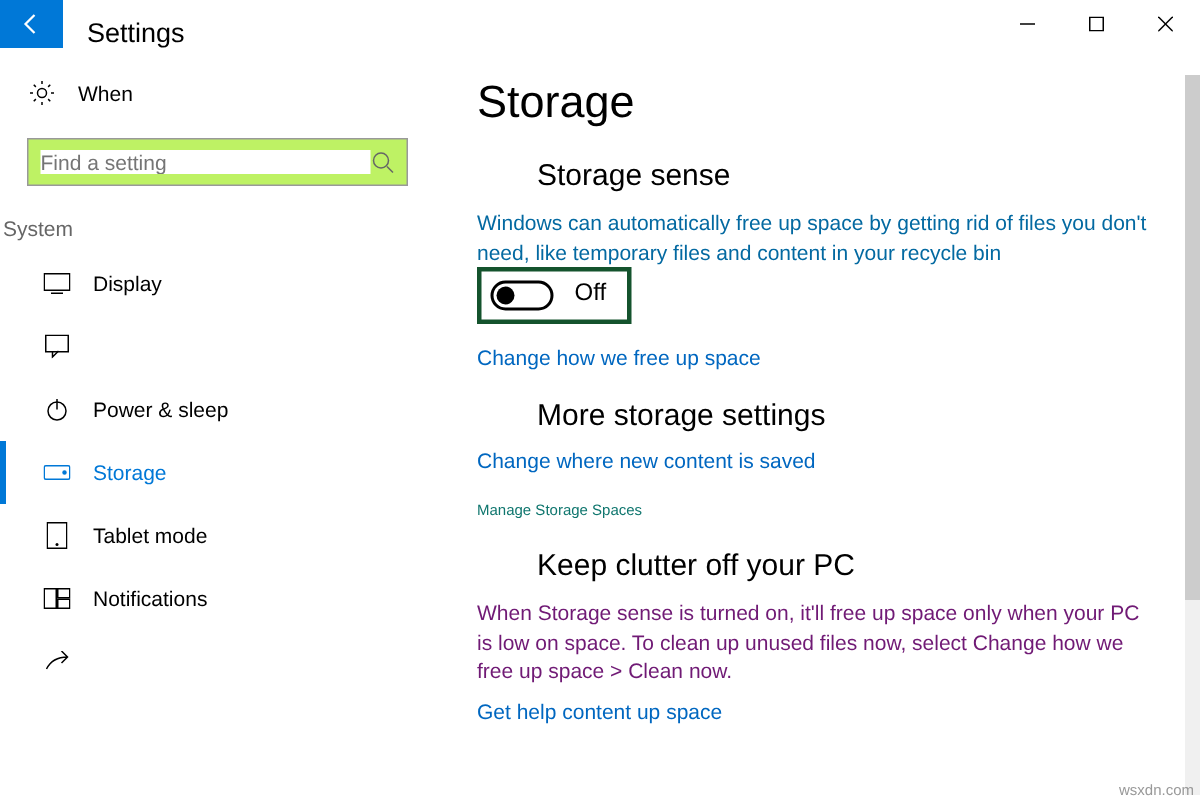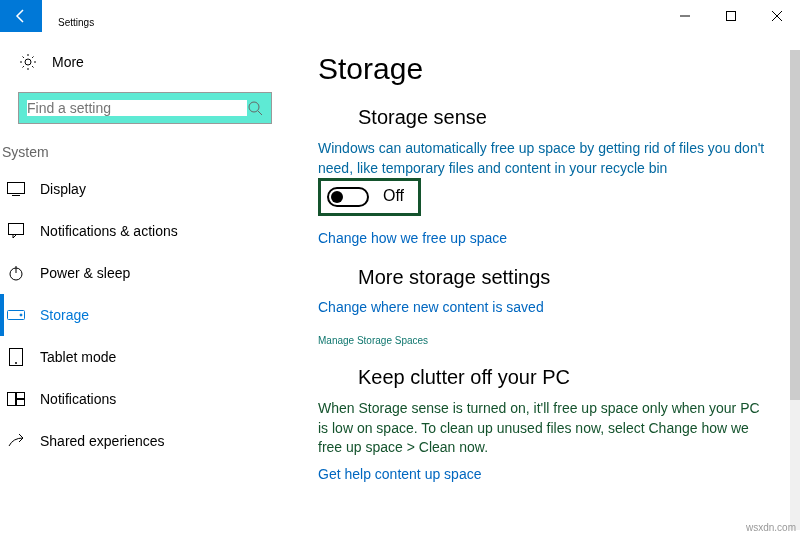--- a/index.html
+++ b/index.html
@@ -1,36 +1,36 @@
 <!DOCTYPE html>
 <html><head>
 <meta charset="utf-8">
 <style>
 * { margin: 0; padding: 0; box-sizing: border-box; font-family: "Segoe UI", Arial, sans-serif; }
 body { width: 800px; height: 535px; background: #fff; overflow: hidden; position: relative; }
 .titlebar { height: 32px; display: flex; align-items: center; background: #fff; }
 .back-btn { width: 42px; height: 32px; background: #0078d7; display: flex; align-items: center; justify-content: center; color: #fff; }
-.title { margin-left: 16px; font-size: 10px; color: #000; margin-top: 12px; }
+.title { margin-left: 16px; font-size: 18px; color: #000; margin-top: 12px; }
 .win-controls { margin-left: auto; display: flex; }
 .win-ctrl { width: 46px; height: 32px; display: flex; align-items: center; justify-content: center; font-size: 11px; color: #000; }
 .content { display: flex; height: calc(100% - 32px); }
 .sidebar { width: 290px; padding: 10px 0; }
 .home-item { display: flex; align-items: center; padding: 10px 18px; font-size: 14px; }
 .home-item .icon, .nav-item .icon { width: 20px; height: 20px; margin-right: 14px; display: flex; align-items: center; justify-content: center; }
-.search-box { margin: 10px 18px 20px 18px; border: 1px solid #999; height: 32px; display: flex; align-items: center; padding: 0 8px; background: #5eead4; }
+.search-box { margin: 10px 18px 20px 18px; border: 1px solid #999; height: 32px; display: flex; align-items: center; padding: 0 8px; background: #bef264; }
 .search-box input { border: none; outline: none; flex: 1; font-size: 14px; color: #666; }
 .category { padding: 0 18px 8px 2px; font-size: 14px; color: #666; }
-.nav-item { display: flex; align-items: center; padding: 11px 2px; font-size: 14px; color: #000; border-left: 4px solid transparent; }
+.nav-item { display: flex; align-items: center; padding: 11px 24px; font-size: 14px; color: #000; border-left: 4px solid transparent; }
 .nav-item.active { color: #0078d7; border-left: 4px solid #0078d7; }
 .nav-item.active .icon svg { stroke: #0078d7; }
 .main { flex: 1; padding: 20px 28px; overflow-y: auto; }
 h1 { font-size: 30px; font-weight: 300; margin-bottom: 20px; }
 h2 { font-size: 20px; font-weight: 400; margin-bottom: 10px; margin-top: 12px; margin-left: 40px; }
 .desc { font-size: 14px; color: #0369a1; line-height: 1.4; margin-bottom: 0; max-width: 460px; }
-.desc2 { font-size: 14px; color: #14532d; line-height: 1.4; margin-bottom: 8px; max-width: 460px; }
+.desc2 { font-size: 14px; color: #701a75; line-height: 1.4; margin-bottom: 8px; max-width: 460px; }
 .toggle-box { border: 3px solid #14532d; display: inline-flex; align-items: flex-start; padding: 6px 14px 6px 6px; margin-bottom: 14px; }
 .toggle { width: 42px; height: 20px; border: 2px solid #000; border-radius: 10px; position: relative; margin-right: 14px; background: #fff; }
 .knob { width: 12px; height: 12px; background: #000; border-radius: 50%; position: absolute; left: 2px; top: 2px; }
 .link { color: #0067c0; font-size: 14px; margin-bottom: 20px; display: block; }
 .plain-link { color: #0f766e; font-size: 10px; margin-bottom: 20px; display: block; }
 .scrollbar { position: absolute; right: 0; top: 50px; width: 10px; height: 480px; background: #f0f0f0; }
 .scrollbar-thumb { width: 10px; height: 350px; background: #ccc; }
 .footer-mark { position: absolute; right: 4px; bottom: 2px; font-size: 10px; color: #999; }
 </style>
 </head>
@@ -65,21 +65,21 @@
 
 <div class="content">
   <div class="sidebar">
     <div class="home-item">
       <span class="icon">
           <svg width="18" height="18" viewBox="0 0 18 18">
             <circle cx="9" cy="9" r="3" stroke="#000" fill="none"></circle>
             <path d="M9 1v2M9 15v2M1 9h2M15 9h2M3.5 3.5l1.4 1.4M13.1 13.1l1.4 1.4M3.5 14.5l1.4-1.4M13.1 4.9l1.4-1.4" stroke="#000"></path>
           </svg>
         </span>
-      <span>More</span>
+      <span>When</span>
     </div>
     <div class="search-box">
       <input placeholder="Find a setting" style="">
       <svg width="16" height="16" viewBox="0 0 16 16">
           <circle cx="7" cy="7" r="5" stroke="#666" fill="none"></circle>
           <line x1="11" y1="11" x2="15" y2="15" stroke="#666"></line>
         </svg>
     </div>
     <div class="category">System</div>
 
@@ -92,21 +92,20 @@
         </span>
       <span>Display</span>
     </div>
     <div class="nav-item">
       <span class="icon">
           <svg width="16" height="16" viewBox="0 0 16 16">
             <rect x="0.5" y="0.5" width="15" height="11" stroke="#000" fill="none"></rect>
             <path d="M5 11 L5 15 L9 11" stroke="#000" fill="none"></path>
           </svg>
         </span>
-      <span>Notifications &amp; actions</span>
     </div>
     <div class="nav-item">
       <span class="icon">
           <svg width="16" height="16" viewBox="0 0 16 16">
             <circle cx="8" cy="9" r="6" stroke="#000" fill="none"></circle>
             <line x1="8" y1="1" x2="8" y2="8" stroke="#000"></line>
           </svg>
         </span>
       <span>Power &amp; sleep</span>
     </div>
@@ -137,21 +136,20 @@
           </svg>
         </span>
       <span>Notifications</span>
     </div>
     <div class="nav-item">
       <span class="icon">
           <svg width="18" height="14" viewBox="0 0 18 14">
             <path d="M2 12 Q6 4 16 4 M12 0 L16 4 L12 8" stroke="#000" fill="none"></path>
           </svg>
         </span>
-      <span>Shared experiences</span>
     </div>
   </div>
 
   <div class="main">
     <h1>Storage</h1>
 
     <h2>Storage sense</h2>
     <p class="desc">Windows can automatically free up space by getting rid of files you don't need, like temporary files and content in your recycle bin</p>
     <div class="toggle-box">
       <div class="toggle">

